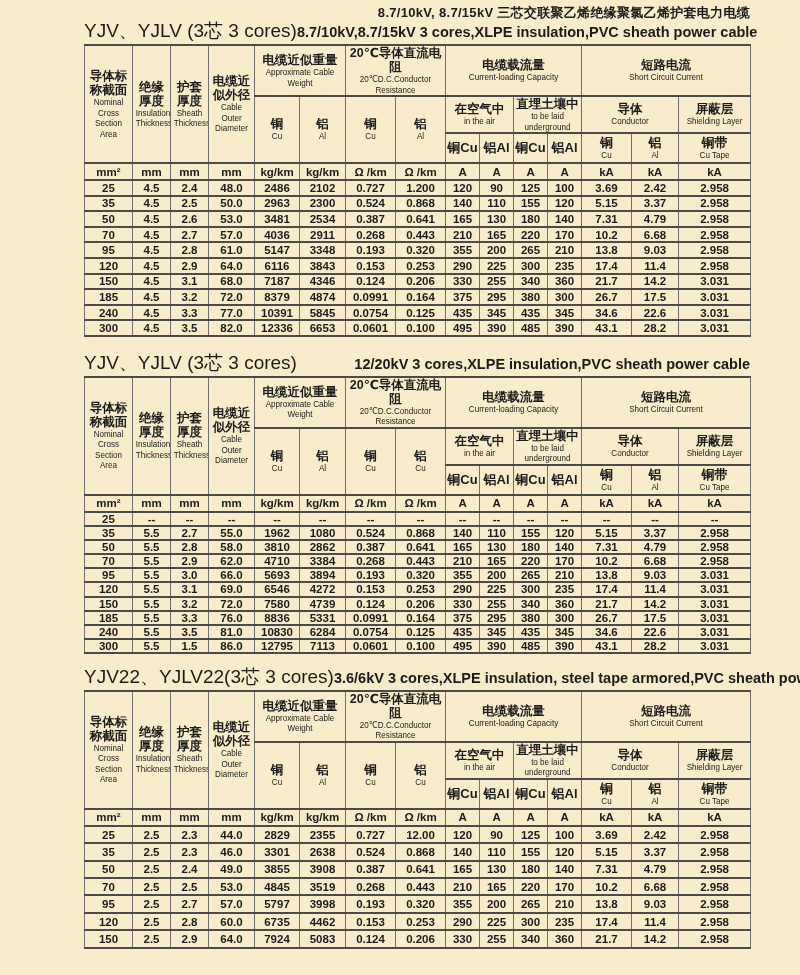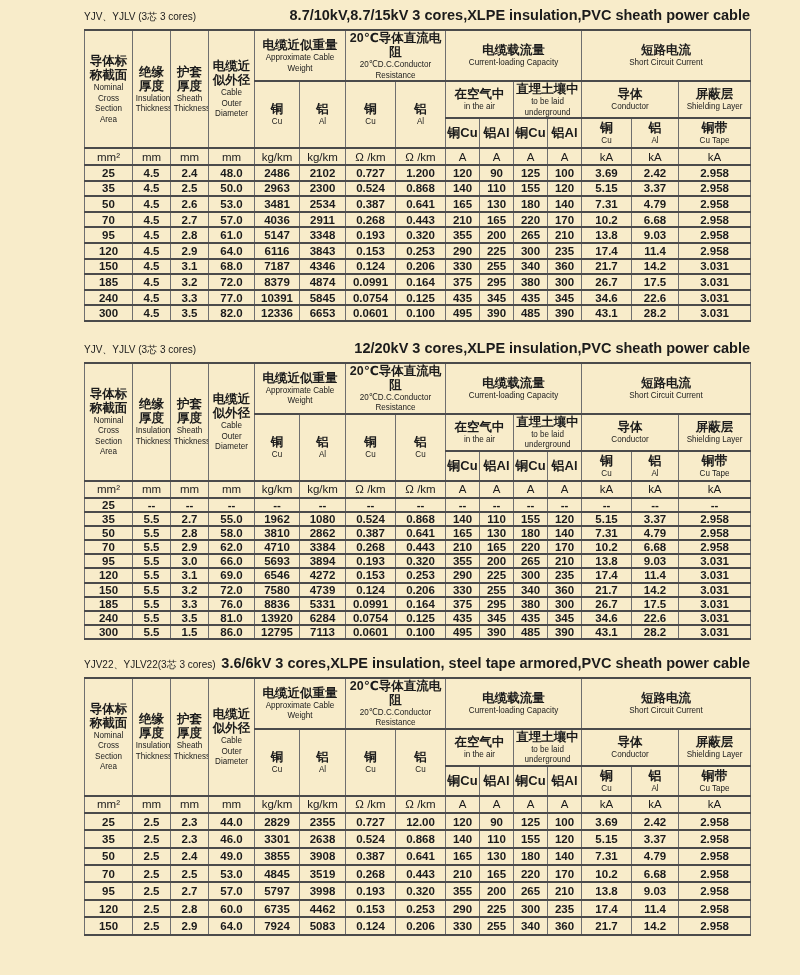--- a/index.html
+++ b/index.html
@@ -7,46 +7,47 @@
     width:800px;height:975px;overflow:hidden;
     background:#f8ecca;color:#1b1b1b;
     font-family:"Liberation Sans","DejaVu Sans",sans-serif;
   }
   .page{padding:5px 50px 0 38px}
   .sec{padding-left:46px}
   .sec2{margin-top:17px}
   .sec3{margin-top:14px}
   .title-cn{font-size:13px;font-weight:bold;text-align:right;line-height:16px;letter-spacing:.3px}
   .line2{display:flex;justify-content:space-between;align-items:baseline;line-height:18px;margin-top:1px}
-  .model{font-size:10px;white-space:nowrap}
+  .model{font-size:19px;white-space:nowrap}
   .title-en{font-size:14.5px;font-weight:bold;white-space:nowrap}
   table.spec{border-collapse:collapse;table-layout:fixed;width:666px;margin-top:3px;background:#f8ecca}
   table.spec th,table.spec td{
     border-left:1px solid #6f6f6f;border-right:1px solid #6f6f6f;
     border-top:2px solid #4b4b4b;border-bottom:2px solid #4b4b4b;
     text-align:center;vertical-align:middle;padding:0;overflow:hidden;
   }
   .hr0 th{height:34px}
   .hr1 th{height:28px}
   .hr2 th{height:28px}
-  tr.units th{height:15px;font-size:11.5px;font-weight:400}
+  tr.units th{height:15px;font-size:11.5px;font-weight:700}
   .hcn{font-size:12.5px;font-weight:600;line-height:14px;white-space:normal}
   .hr2 .hcn{font-size:13px}
   .hen{font-size:9.5px;font-weight:400;line-height:10.5px;transform:scaleX(.85);transform-origin:50% 50%}
   tbody td{font-size:11.5px;font-weight:600;white-space:nowrap}
   .t1 tbody td{height:13.6px}
   .t2 tbody td{height:12.1px}
   .t3 tbody td{height:15.4px}
 </style>
 </head>
 <body>
 
 <div class="page">
 
   <section class="sec sec1">
+    <div class="title-cn">8.7/10kV, 8.7/15kV 三芯交联聚乙烯绝缘聚氯乙烯护套电力电缆</div>
     <div class="line2">
       <span class="model">YJV、YJLV (3芯 3 cores)</span>
       <span class="title-en">8.7/10kV,8.7/15kV 3 cores,XLPE insulation,PVC sheath power cable</span>
     </div>
     <table class="spec t1">
         <colgroup>
           <col style="width: 48px;">
           <col style="width: 38px;">
           <col style="width: 38px;">
           <col style="width: 46px;">
@@ -621,21 +622,21 @@
             <td>300</td>
             <td>26.7</td>
             <td>17.5</td>
             <td>3.031</td>
           </tr>
           <tr>
             <td>240</td>
             <td>5.5</td>
             <td>3.5</td>
             <td>81.0</td>
-            <td>13920</td>
+            <td>10830</td>
             <td>6284</td>
             <td>0.0754</td>
             <td>0.125</td>
             <td>435</td>
             <td>345</td>
             <td>435</td>
             <td>345</td>
             <td>34.6</td>
             <td>22.6</td>
             <td>3.031</td>

